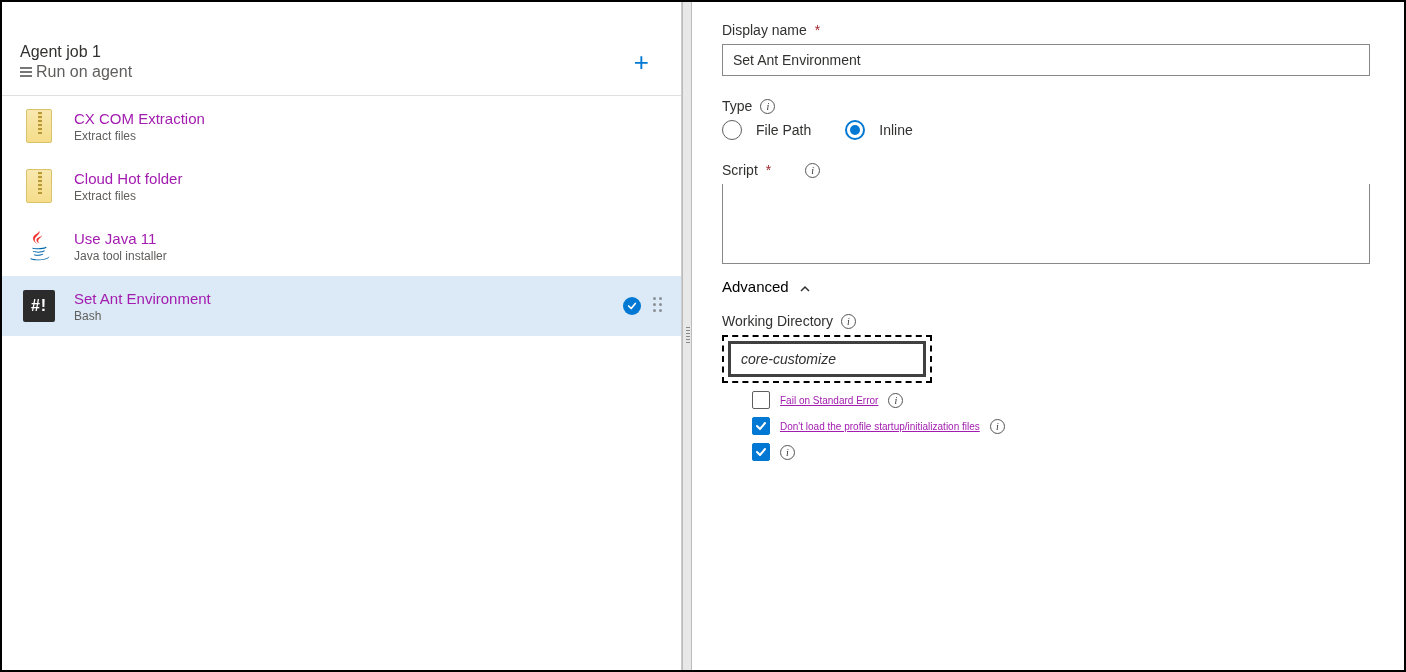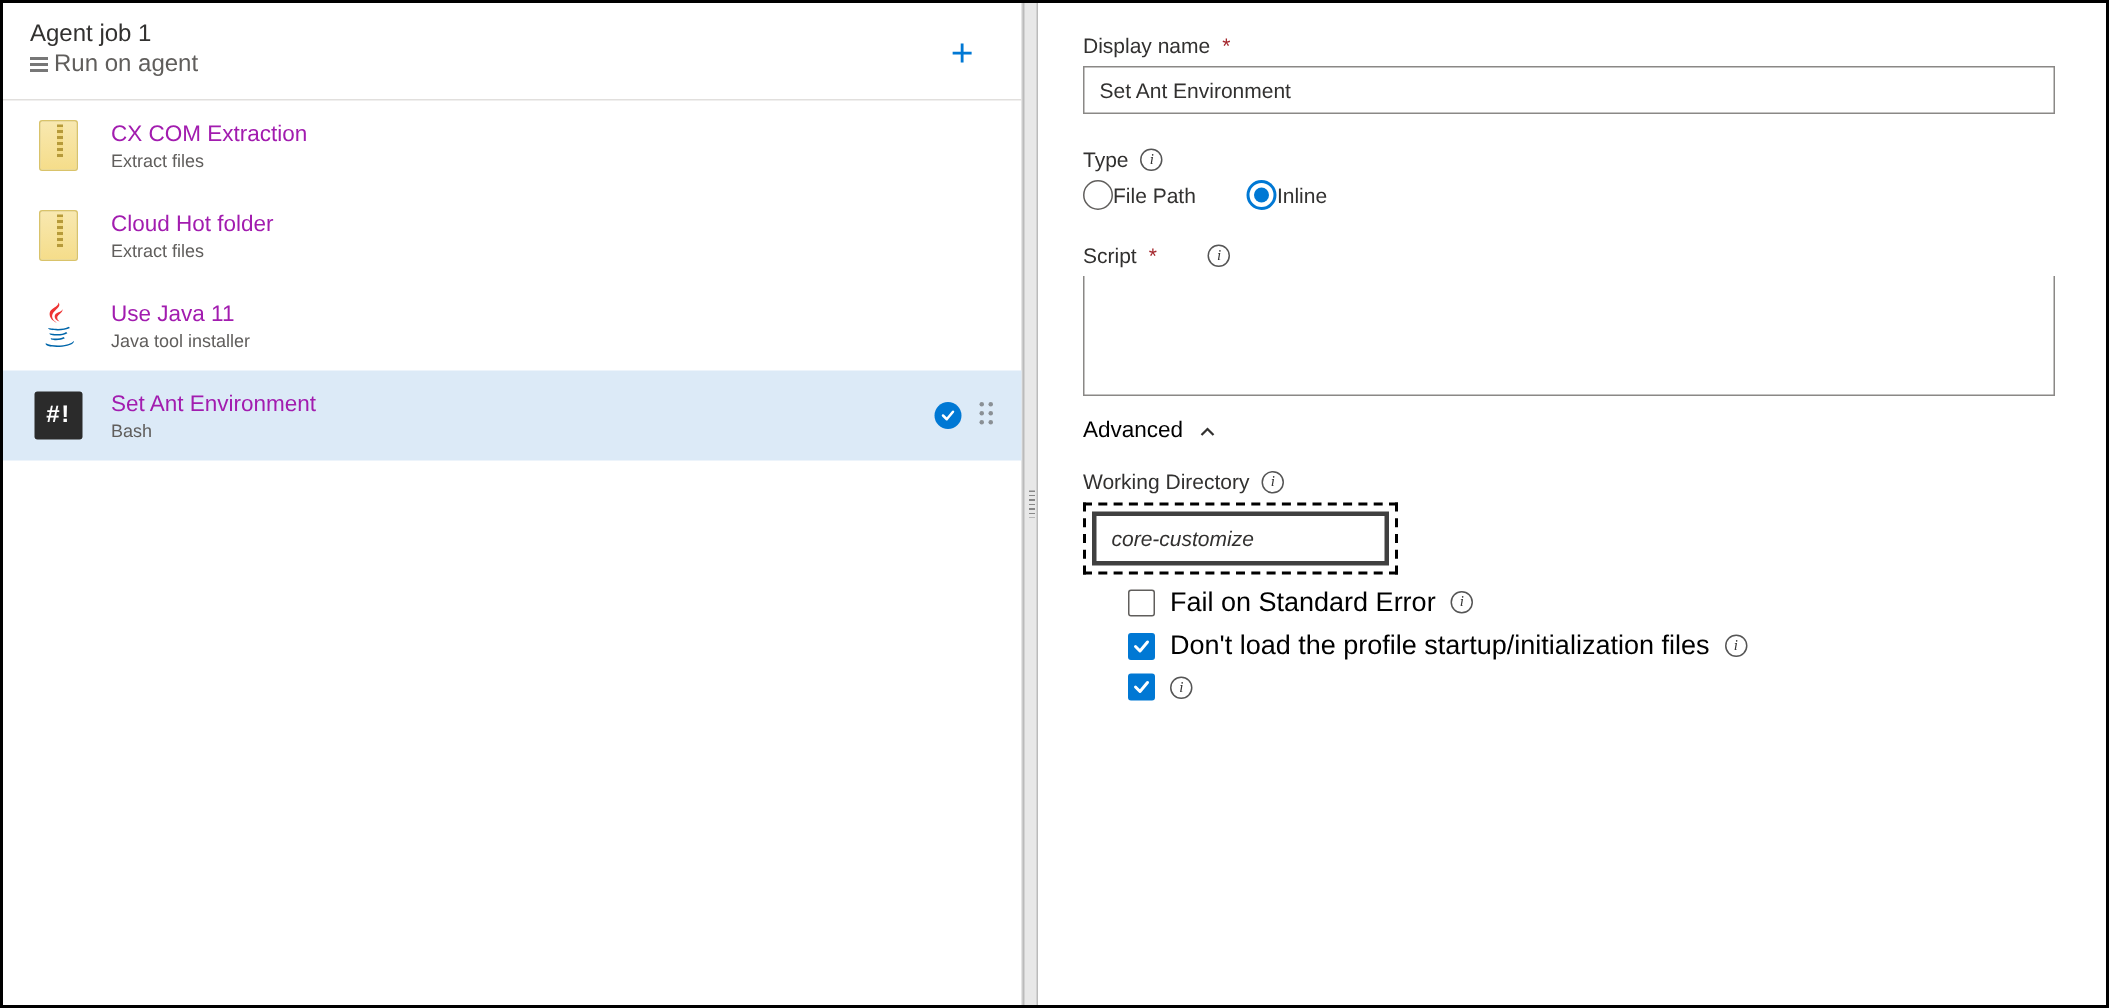--- a/index.html
+++ b/index.html
@@ -40,24 +40,25 @@
   }
   .right-panel {
     flex: 1;
     overflow-y: auto;
     padding: 0 0 30px 0;
   }
 
   
   .job-header {
     display: flex;
-    align-items: flex-end;
+    align-items: center;
     justify-content: space-between;
-    padding: 12px 24px 14px 18px;
+    padding: 28px 24px 14px 18px;
     border-bottom: 1px solid #e1dfdd;
+    margin-top: 13px;
   }
   .job-title { font-size: 16px; color: #323130; }
   .job-sub { font-size: 16px; color: #605e5c; display:flex; align-items:center; gap:4px; margin-top:2px;}
   .server-icon {
     width:12px;height:10px;display:inline-block;
     background:
       linear-gradient(#777,#777) 0 0/12px 2px no-repeat,
       linear-gradient(#777,#777) 0 4px/12px 2px no-repeat,
       linear-gradient(#777,#777) 0 8px/12px 2px no-repeat;
   }
@@ -143,21 +144,21 @@
   }
   .text-input{
     width:100%;
     border:1px solid #8a8886;
     padding:7px 10px;
     font-size:14px;
     font-family:inherit;
     color:#323130;
   }
   .radio-row{display:flex;gap:34px;align-items:center;margin-top:4px;}
-  .radio-opt{display:flex;align-items:center;gap:0;cursor:pointer;}
+  .radio-opt{display:flex;align-items:center;gap:14px;cursor:pointer;}
   .radio-circle{
     width:20px;height:20px;border:1px solid #605e5c;border-radius:50%;
     display:flex;align-items:center;justify-content:center;
   }
   .radio-opt.selected .radio-circle{border-color:#0078d4;border-width:2px;}
   .radio-opt.selected .radio-circle::after{
     content:'';width:10px;height:10px;border-radius:50%;background:#0078d4;
   }
   .script-box{
     border:4px solid #000;
@@ -191,21 +192,21 @@
   .wd-wrap .text-input{border:3px solid #404040;font-style:italic;}
   .checkbox-row{
     display:flex;align-items:center;gap:10px;margin:8px 0;padding-left:30px;
   }
   .checkbox{
     width:18px;height:18px;border:1px solid #605e5c;border-radius:2px;
     display:flex;align-items:center;justify-content:center;flex-shrink:0;
   }
   .checkbox.checked{background:#0078d4;border-color:#0078d4;}
   .checkbox.checked svg{width:12px;height:12px;}
-  .cb-label{font-size:18px;color:#000000;}
+  .cb-label{font-size:10px;color:#a21caf;text-decoration:underline;}
   code.inline{font-family:Consolas,monospace;}
 </style>
 </head>
 <body>
 
 <div class="layout">
 
   <div class="left-panel">
     <div class="job-header">
       <div>

